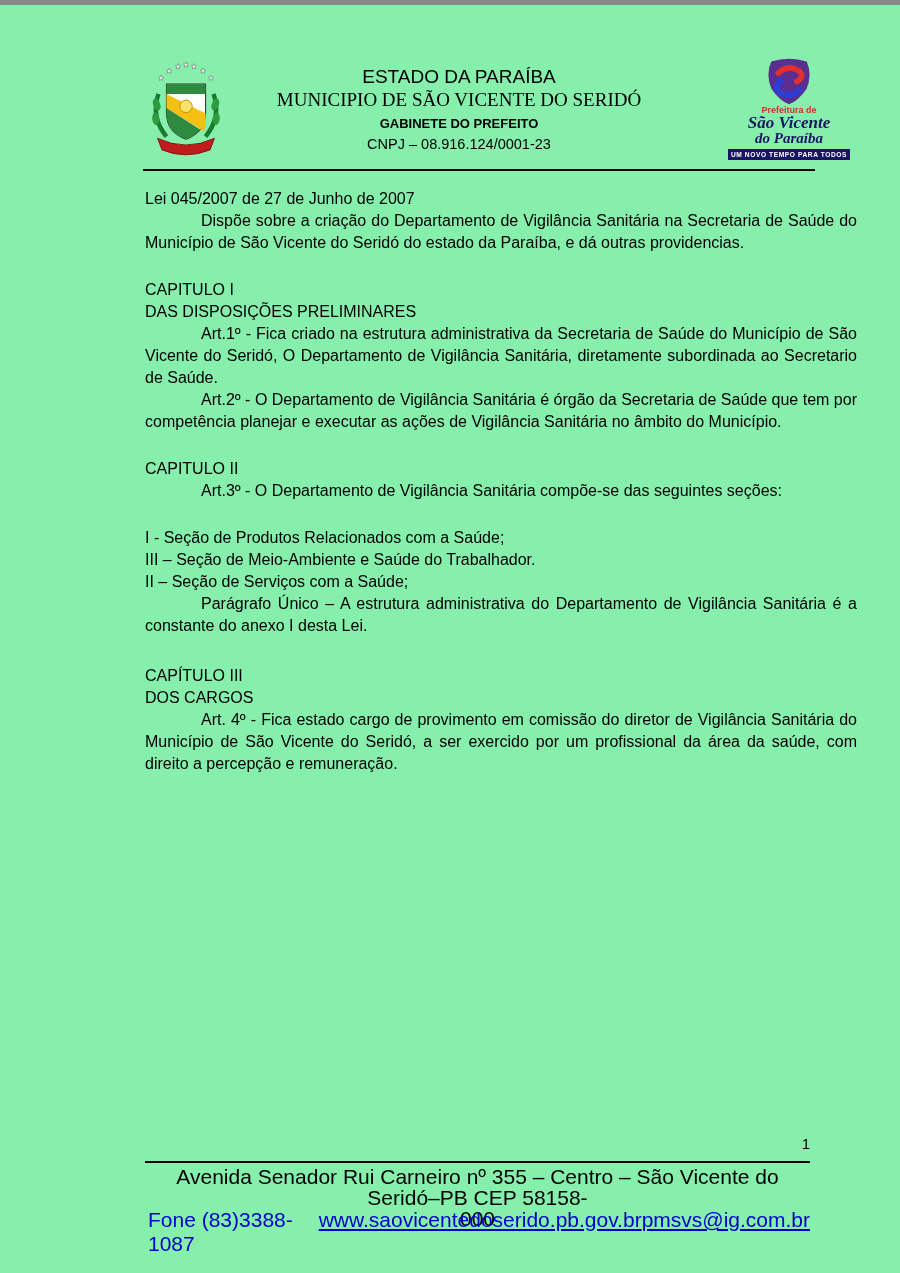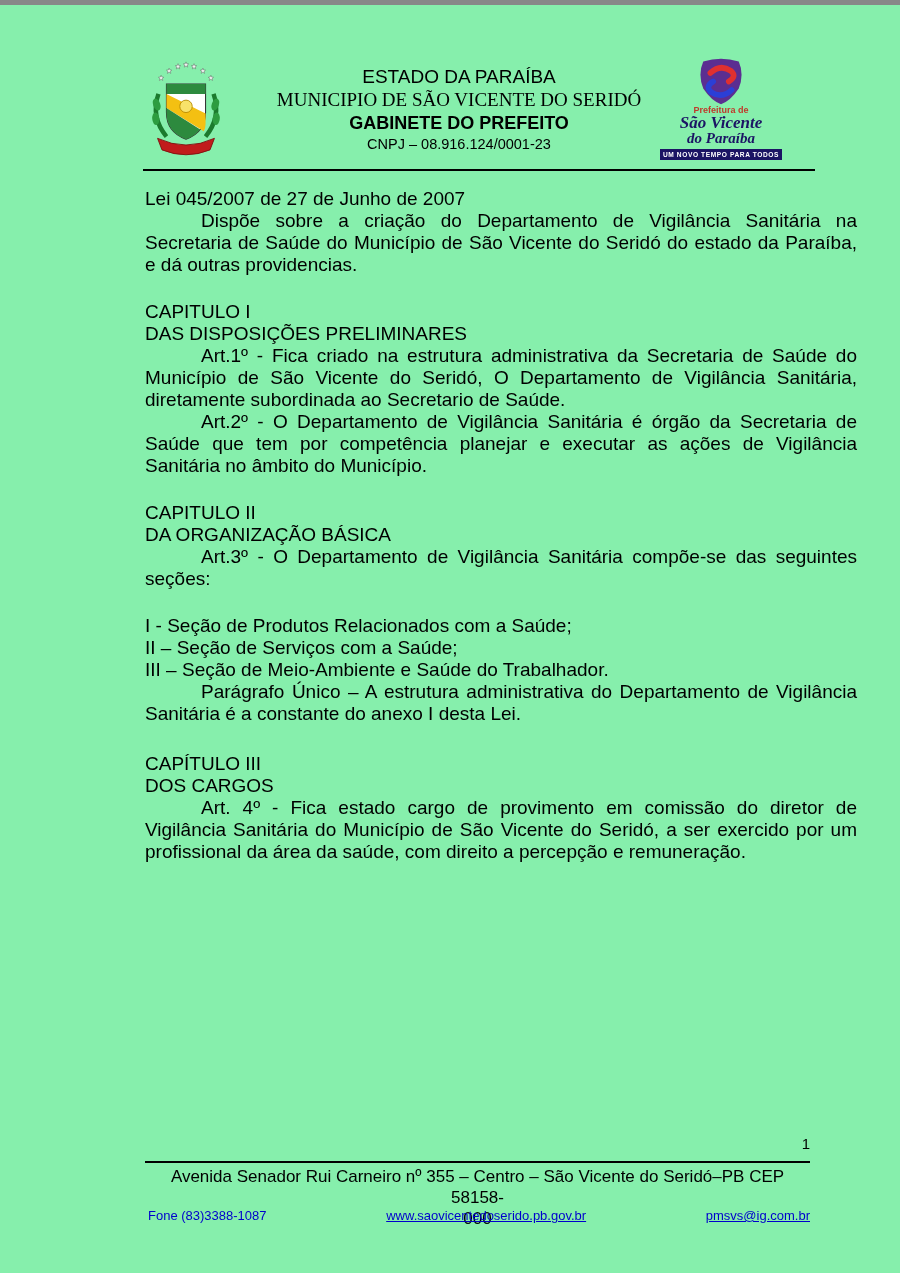--- a/index.html
+++ b/index.html
@@ -13,65 +13,65 @@
     font-family: "Liberation Sans", "DejaVu Sans", sans-serif;
     color: #000;
     overflow: hidden;
   }
 
   
   .coat { position: absolute; left: 146px; top: 54px; width: 80px; height: 100px; }
   .header-text { position: absolute; left: 228px; top: 60px; width: 462px; text-align: center; }
   .h-state   { font-size: 19px; line-height: 23px; }
   .h-muni    { font-size: 19px; line-height: 23px; font-family: Liberation Serif, serif; }
-  .h-office  { font-size: 18px; line-height: 21px; font-weight: bold; margin-top: 2px; }
+  .h-office  { font-size: 13px; line-height: 21px; font-weight: bold; margin-top: 2px; }
   .h-cnpj    { font-size: 14.5px; line-height: 20px; }
   .header-rule { position: absolute; left: 143px; top: 164px; width: 672px; border-top: 2px solid #000; }
 
-  .logo { position: absolute; left: 660px; top: 52px; width: 122px; text-align: center; }
+  .logo { position: absolute; left: 728px; top: 52px; width: 122px; text-align: center; }
   .logo-emblem { display: block; margin: 0 auto; }
   .logo-pre { font-size: 9px; color: #c0392b; font-weight: bold; margin-top: -8px; position: relative; z-index: 2; }
   .logo-city {
     font-family: "Liberation Serif", "DejaVu Serif", serif;
     font-style: italic; font-weight: bold;
     color: #1b1464; font-size: 17px; line-height: 16px;
   }
   .logo-city2 {
     font-family: "Liberation Serif", "DejaVu Serif", serif;
     font-style: italic; font-weight: bold;
     color: #1b1464; font-size: 15px; line-height: 15px;
   }
   .logo-tagline {
     margin-top: 3px;
     background: #1b1464; color: #fff;
     font-size: 6.6px; letter-spacing: 0.6px;
     padding: 2px 2px; white-space: nowrap; font-weight: bold;
   }
 
   
-  .doc { position: absolute; left: 145px; top: 183px; width: 712px; font-size: 19px; line-height: 22px; }
+  .doc { position: absolute; left: 145px; top: 183px; width: 712px; font-size: 16px; line-height: 22px; }
   .doc p { margin: 0; }
   .p-just { text-align: justify; }
   .ind { text-indent: 56px; }
   .chapter { font-weight: normal; }
   .list-line { text-align: left; }
   .gap-40 { margin-top: 40px; }
   .gap-35 { margin-top: 35px; }
   .gap-33 { margin-top: 33px; }
   .gap-28 { margin-top: 28px; }
   .gap-25 { margin-top: 25px; }
 
   
   .page-num { position: absolute; top: 1130px; left: 770px; width: 40px; text-align: right; font-size: 15px; }
   .footer-rule { position: absolute; top: 1156px; left: 145px; width: 665px; border-top: 2px solid #000; }
-  .footer-address { position: absolute; top: 1161px; left: 145px; width: 665px; text-align: center; font-size: 17px; line-height: 21px; }
+  .footer-address { position: absolute; top: 1161px; left: 145px; width: 665px; text-align: center; font-size: 21px; line-height: 21px; }
   .footer-contacts {
     position: absolute; top: 1203px; left: 148px; width: 662px;
     display: flex; justify-content: space-between; align-items: flex-start;
-    font-size: 13px; color: #0000cc;
+    font-size: 21px; color: #0000cc;
   }
   .footer-contacts .lnk { text-decoration: underline; color: #0000cc; cursor: pointer; }
 </style>
 </head>
 <body>
 
 <div class="page">
 
   <div class="coat">
     <svg width="80" height="100" viewBox="0 0 90 110" xmlns="http://www.w3.org/2000/svg">
@@ -137,29 +137,28 @@
     <div class="gap-25">
       <div class="chapter">CAPITULO I</div>
       <div class="chapter">DAS DISPOSIÇÕES PRELIMINARES</div>
     </div>
 
     <p class="p-just ind gap-35">Art.1º - Fica criado na estrutura administrativa da Secretaria de Saúde do Município de São Vicente do Seridó, O Departamento de Vigilância Sanitária, diretamente subordinada ao Secretario de Saúde.</p>
     <p class="p-just ind">Art.2º - O Departamento de Vigilância Sanitária é órgão da Secretaria de Saúde que tem por competência planejar e executar as ações de Vigilância Sanitária no âmbito do Município.</p>
 
     <div class="gap-25">
       <div class="chapter">CAPITULO II</div>
-      <div class="chapter">DA ORGANIZAÇÃO BÁSICA</div>
     </div>
 
     <p class="p-just ind gap-35">Art.3º - O Departamento de Vigilância Sanitária compõe-se das seguintes seções:</p>
 
     <div class="gap-25">
       <p class="list-line">I -  Seção de Produtos Relacionados com a Saúde;</p>
+      <p class="list-line">III – Seção de Meio-Ambiente e Saúde do Trabalhador.</p>
       <p class="list-line">II – Seção de Serviços com a Saúde;</p>
-      <p class="list-line">III – Seção de Meio-Ambiente e Saúde do Trabalhador.</p>
     </div>
 
     <p class="p-just ind gap-25">Parágrafo Único – A estrutura administrativa do Departamento de Vigilância Sanitária é a constante do anexo I desta Lei.</p>
 
     <div class="gap-28">
       <div class="chapter">CAPÍTULO III</div>
       <div class="chapter">DOS CARGOS</div>
     </div>
 
     <p class="p-just ind gap-33">Art. 4º - Fica estado cargo de provimento em comissão do diretor de Vigilância Sanitária do Município de São Vicente do Seridó, a ser exercido por um profissional da área da saúde, com direito a percepção e remuneração.</p>

